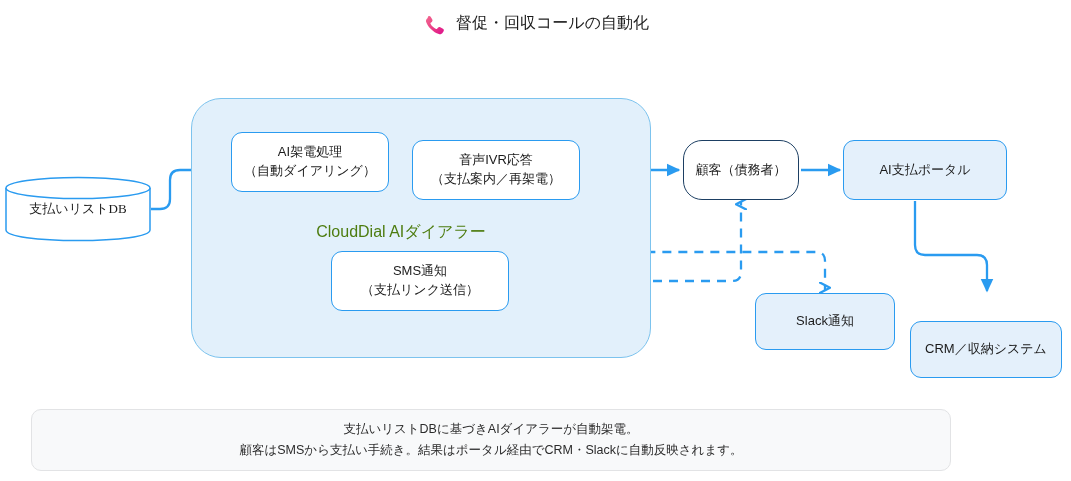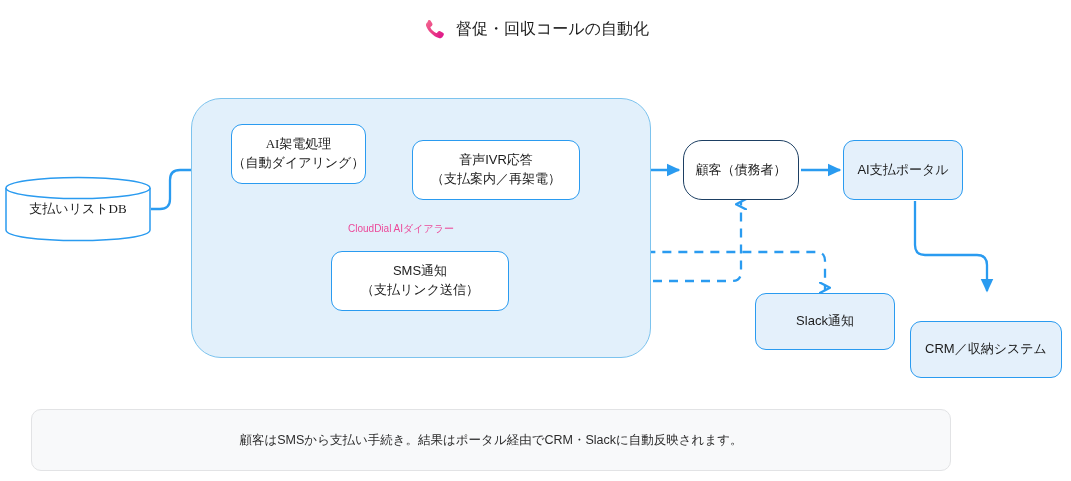--- a/index.html
+++ b/index.html
@@ -19,21 +19,20 @@
   }
 
   
   #title-bar {
     position: absolute;
     left: 0;
     top: 13px;
     width: 1071px;
     height: 32px;
     display: flex;
-    align-items: center;
     justify-content: center;
     gap: 10px;
   }
   #phone-icon {
     width: 24px;
     height: 24px;
     display: block;
     flex: none;
   }
 
@@ -88,22 +87,22 @@
     background: #e2f0fb;
     border: 1.5px solid #7cc3ee;
     border-radius: 30px;
   }
   #group-label {
     position: absolute;
     left: 191px;
     top: 222px;
     width: 420px;
     text-align: center;
-    font-size: 10px;
-    color: #ec4899;
+    font-size: 16px;
+    color: #4d7c0f;
     white-space: nowrap;
   }
 
   
   #db-node {
     position: absolute;
     left: 5px;
     top: 176px;
     width: 146px;
     height: 66px;
@@ -199,46 +198,47 @@
 <div id="group-label">CloudDial AIダイアラー</div>
 
 <div id="db-node">
   <svg class="db-svg" width="146" height="66" viewBox="0 0 146 66">
     <path d="M1 12 L1 54 C1 60.5 33 64.5 73 64.5 C113 64.5 145 60.5 145 54 L145 12" fill="#ffffff" stroke="#2a9bf0" stroke-width="1.5"></path>
     <ellipse cx="73" cy="12" rx="72" ry="10.5" fill="#ffffff" stroke="#2a9bf0" stroke-width="1.5"></ellipse>
   </svg>
   <div class="db-label">支払いリストDB</div>
 </div>
 
-<div class="node node-white" style="left:231px; top:124px; width:135px; height:60px;font-family:Liberation Serif, serif;">
+<div class="node node-white" style="left:231px; top:132px; width:158px; height:60px;">
   <span class="ln">AI架電処理</span>
   <span class="ln">（自動ダイアリング）</span>
 </div>
 
 <div class="node node-white" style="left:412px; top:140px; width:168px; height:60px;">
   <span class="ln">音声IVR応答</span>
   <span class="ln">（支払案内／再架電）</span>
 </div>
 
 <div class="node node-white" style="left:331px; top:251px; width:178px; height:60px;">
   <span class="ln">SMS通知</span>
   <span class="ln">（支払リンク送信）</span>
 </div>
 
 <div class="node node-dark" style="left:683px; top:140px; width:116px; height:60px;">
   <span class="ln">顧客（債務者）</span>
 </div>
 
-<div class="node node-blue" style="left:843px; top:140px; width:120px; height:60px;">
+<div class="node node-blue" style="left:843px; top:140px; width:164px; height:60px;">
   <span class="ln">AI支払ポータル</span>
 </div>
 
 <div class="node node-blue" style="left:755px; top:293px; width:140px; height:57px;">
   <span class="ln">Slack通知</span>
 </div>
 
 <div class="node node-blue" style="left:910px; top:293px; width:152px; height:57px;margin-top:28px;">
   <span class="ln">CRM／収納システム</span>
 </div>
 
 <div id="footer-note">
+  <span class="ln">支払いリストDBに基づきAIダイアラーが自動架電。</span>
   <span class="ln">顧客はSMSから支払い手続き。結果はポータル経由でCRM・Slackに自動反映されます。</span>
 </div>
 
 </body></html>

